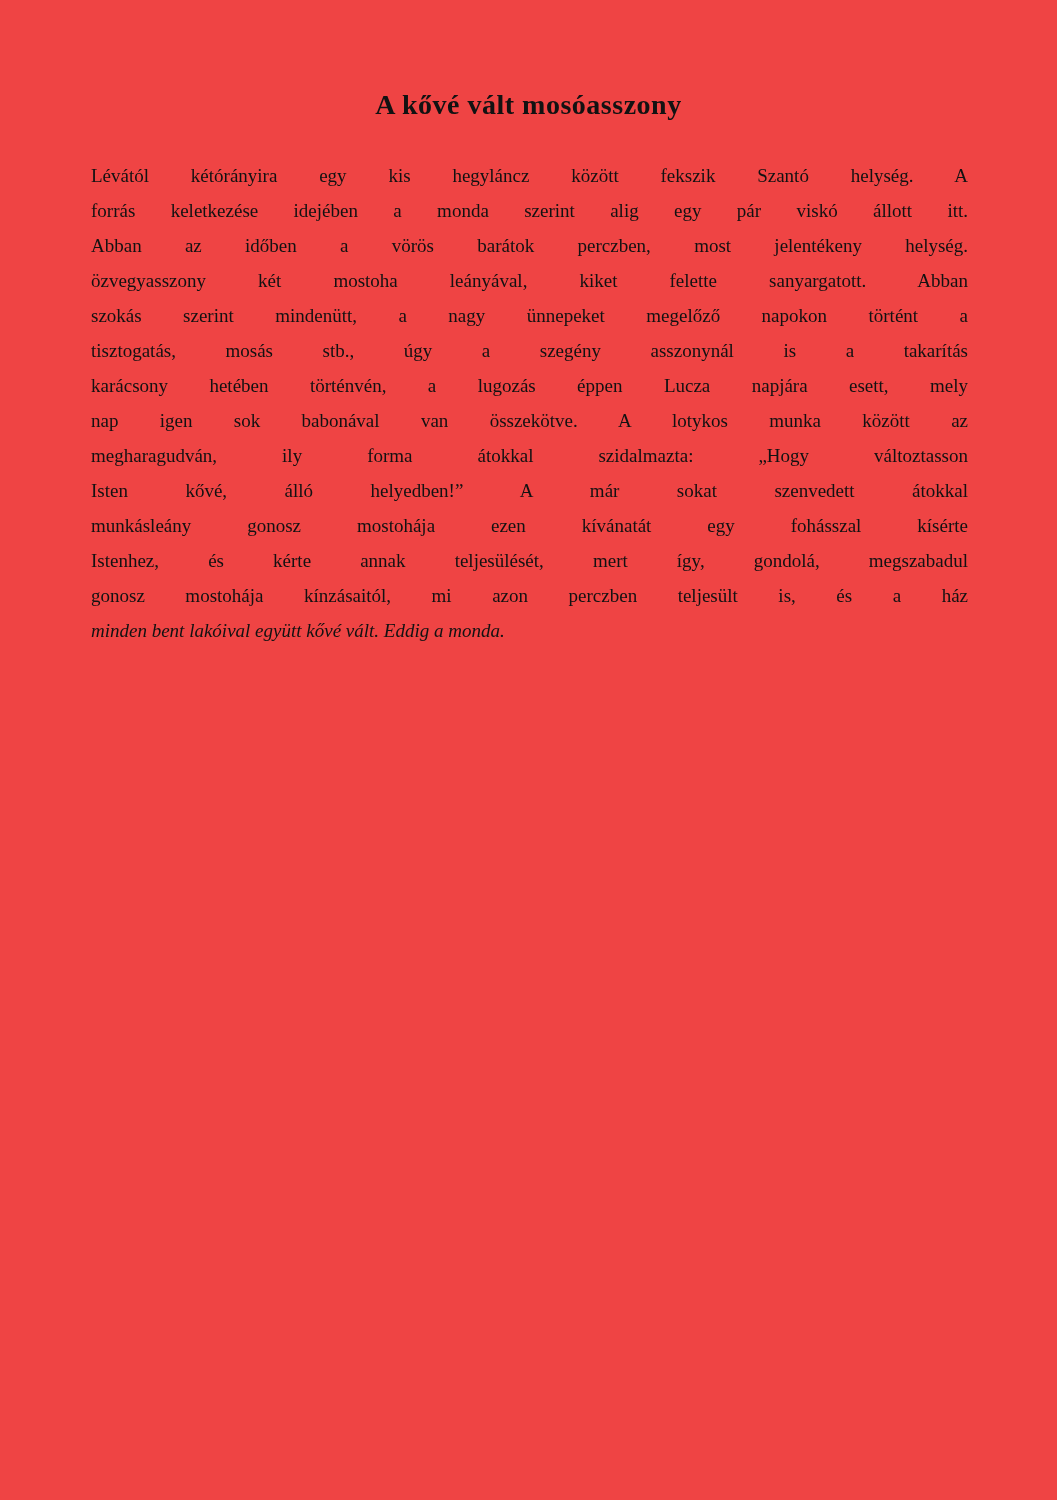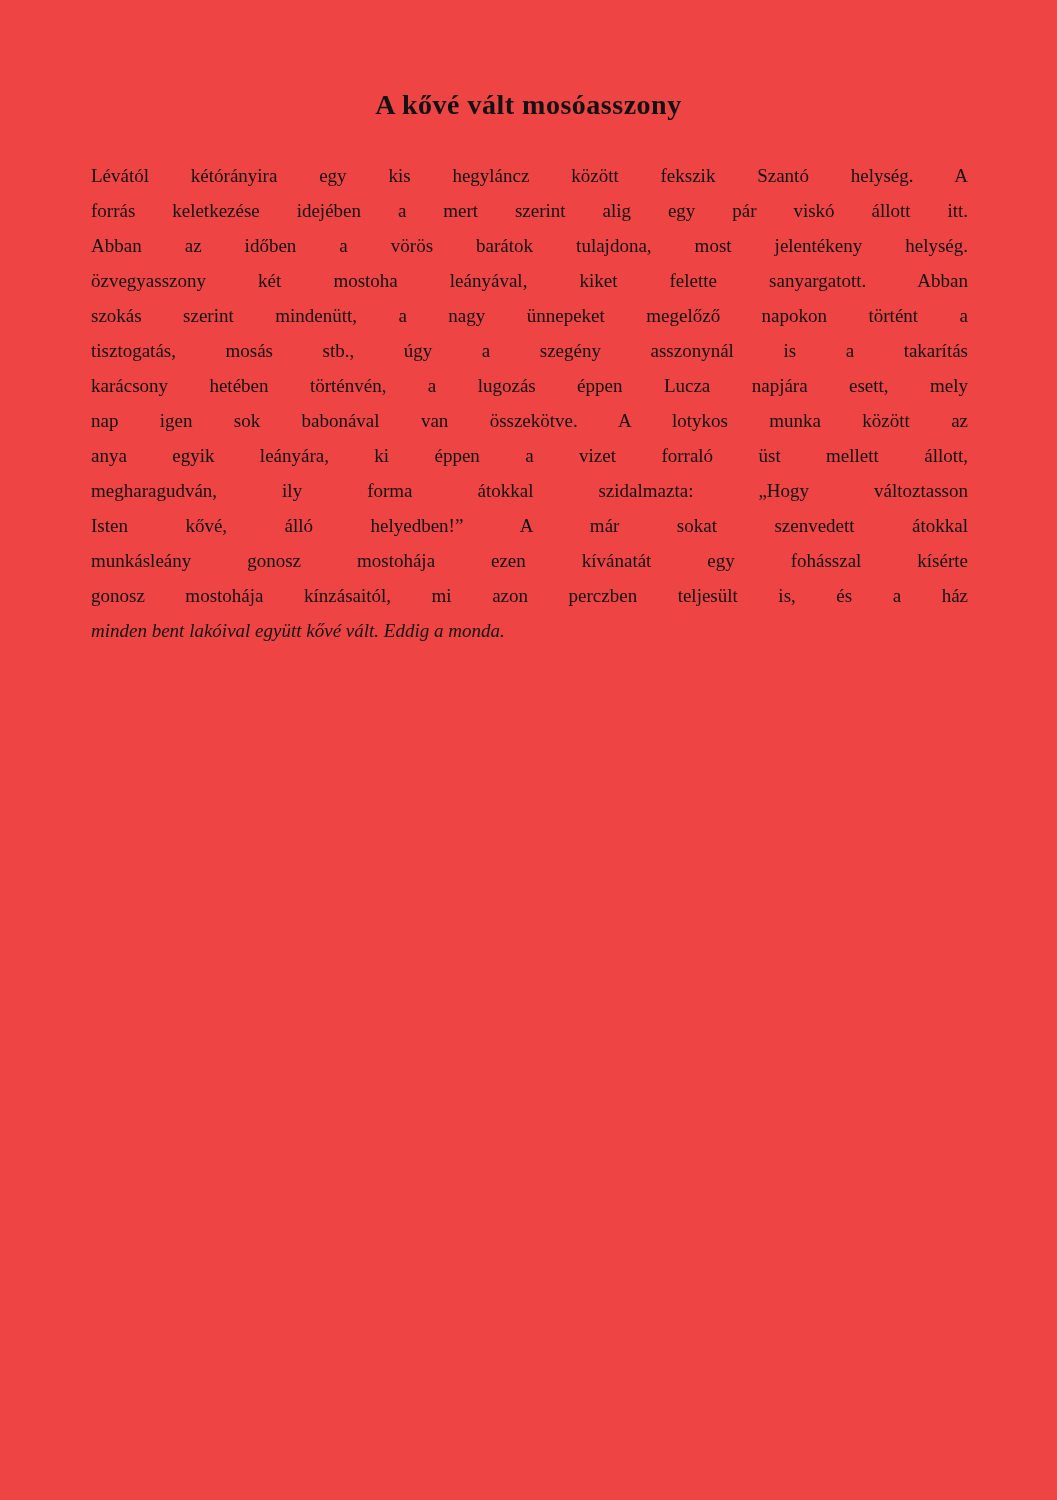--- a/index.html
+++ b/index.html
@@ -57,27 +57,27 @@
     font-style: italic;
   }
 </style>
 </head>
 <body>
 
 <div class="page">
   <h1 class="doc-title">A kővé vált mosóasszony</h1>
   <div class="paragraph">
       <div class="line">Lévától kétórányira egy kis hegyláncz között fekszik Szantó helység. A</div>
-      <div class="line">forrás keletkezése idejében a mert szerint alig egy pár viskó állott itt.</div>
-      <div class="line">Abban az időben a vörös barátok tulajdona, most jelentékeny helység.</div>
+      <div class="line">forrás keletkezése idejében a monda szerint alig egy pár viskó állott itt.</div>
+      <div class="line">Abban az időben a vörös barátok perczben, most jelentékeny helység.</div>
       <div class="line">özvegyasszony két mostoha leányával, kiket felette sanyargatott. Abban</div>
       <div class="line">szokás szerint mindenütt, a nagy ünnepeket megelőző napokon történt a</div>
       <div class="line">tisztogatás, mosás stb., úgy a szegény asszonynál is a takarítás</div>
       <div class="line">karácsony hetében történvén, a lugozás éppen Lucza napjára esett, mely</div>
       <div class="line">nap igen sok babonával van összekötve. A lotykos munka között az</div>
-      <div class="line">anya egyik leányára, ki éppen a vizet forraló üst mellett állott,</div>
       <div class="line">megharagudván, ily forma átokkal szidalmazta: „Hogy változtasson</div>
       <div class="line">Isten kővé, álló helyedben!” A már sokat szenvedett átokkal</div>
       <div class="line">munkásleány gonosz mostohája ezen kívánatát egy fohásszal kísérte</div>
+      <div class="line">Istenhez, és kérte annak teljesülését, mert így, gondolá, megszabadul</div>
       <div class="line">gonosz mostohája kínzásaitól, mi azon perczben teljesült is, és a ház</div>
       <div class="line last-line">minden bent lakóival együtt kővé vált. Eddig a monda.</div>
     </div>
 </div>
 
 </body></html>

